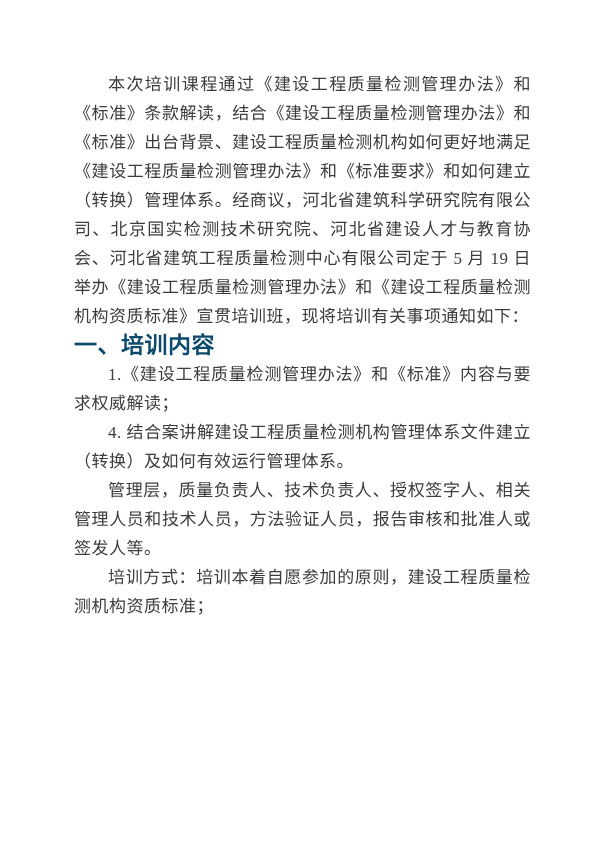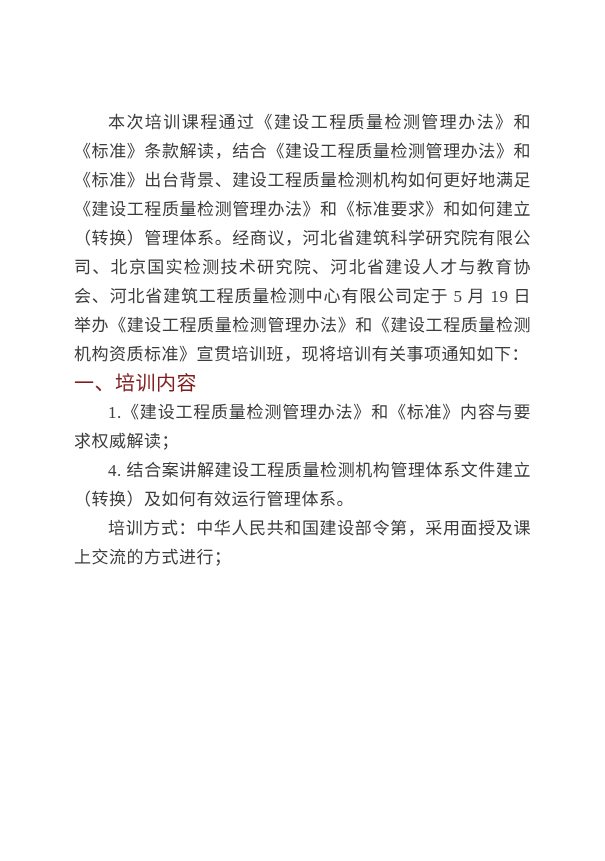--- a/index.html
+++ b/index.html
@@ -10,54 +10,55 @@
     width: 605px;
     height: 861px;
     background: #ffffff;
     overflow: hidden;
     font-family: "Liberation Serif", "DejaVu Serif", serif;
   }
   .page {
     box-sizing: border-box;
     width: 605px;
     height: 861px;
-    padding: 108px 74px 0 74px;
+    padding: 70px 74px 0 74px;
     color: #3d3d3d;
   }
   .para {
     margin: 0;
     font-size: 17px;
     line-height: 29px;
     text-align: justify;
     text-indent: 2em;
     letter-spacing: 0.5px;
   }
   .heading {
     margin: 0;
-    font-size: 20px;
+    font-size: 23px;
     line-height: 29px;
-    font-weight: 400;
+    font-weight: 700;
     font-family: "Liberation Sans", "DejaVu Sans", sans-serif;
-    color: #7f1d1d;
+    color: #0c4a6e;
     letter-spacing: 0.5px;
   }
 </style>
 </head>
 <body style="background: rgb(255, 255, 255);">
 
 <div class="page" style="color: rgb(61, 61, 61);">
 
   <p class="para">本次培训课程通过《建设工程质量检测管理办法》和《标准》条款解读，结合《建设工程质量检测管理办法》和《标准》出台背景、建设工程质量检测机构如何更好地满足《建设工程质量检测管理办法》和《标准要求》和如何建立（转换）管理体系。经商议，河北省建筑科学研究院有限公司、北京国实检测技术研究院、河北省建设人才与教育协会、河北省建筑工程质量检测中心有限公司定于 5 月 19 日举办《建设工程质量检测管理办法》和《建设工程质量检测机构资质标准》宣贯培训班，现将培训有关事项通知如下：</p>
 
   <h2 class="heading">一、培训内容</h2>
 
 
   <p class="para">1.《建设工程质量检测管理办法》和《标准》内容与要求权威解读；</p>
 
 
   <p class="para">4. 结合案讲解建设工程质量检测机构管理体系文件建立（转换）及如何有效运行管理体系。</p>
 
 
+  <p class="para">管理层，质量负责人、技术负责人、授权签字人、相关管理人员和技术人员，方法验证人员，报告审核和批准人或签发人等。</p>
 
 
-  <p class="para">培训方式：中华人民共和国建设部令第，采用面授及课上交流的方式进行；</p>
+  <p class="para">培训方式：培训本着自愿参加的原则，建设工程质量检测机构资质标准；</p>
 
 </div>
 
 </body></html>

